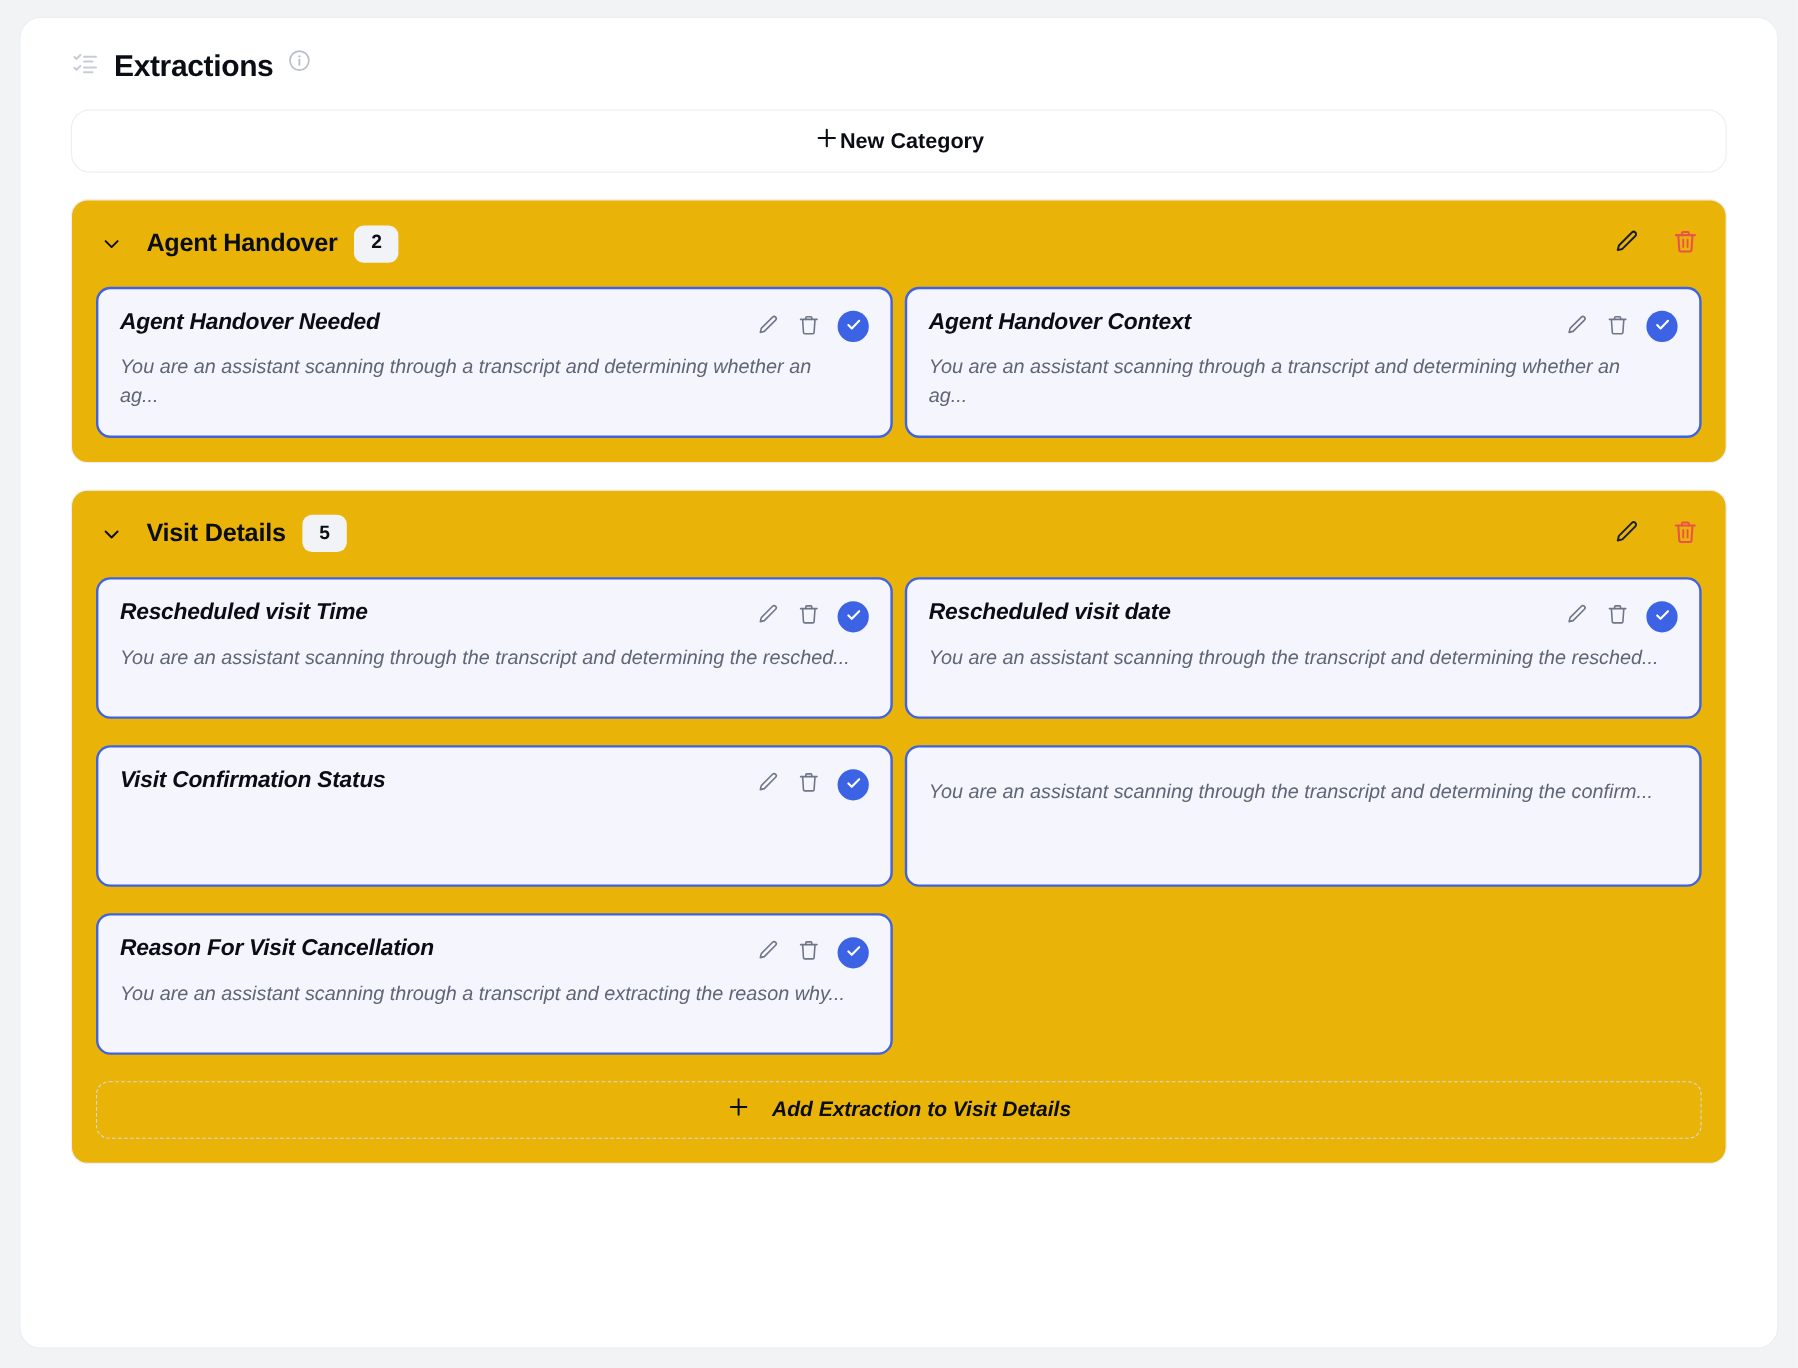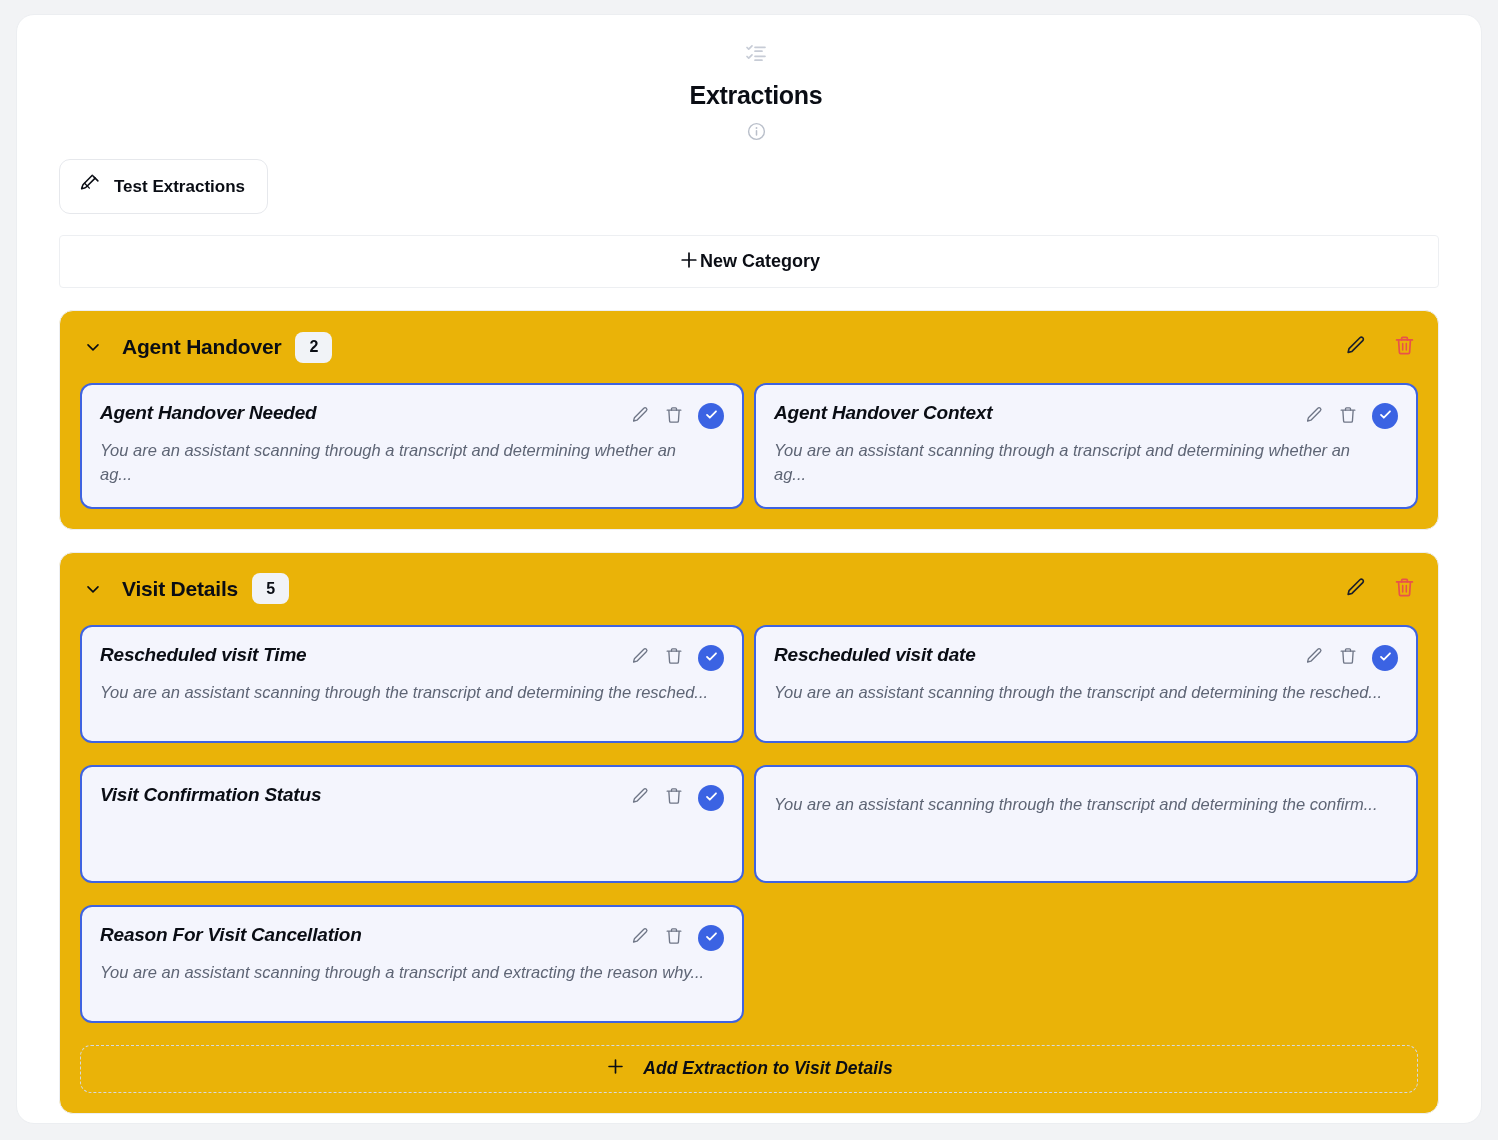--- a/index.html
+++ b/index.html
@@ -25,24 +25,22 @@
     border-radius: 18px;
     width: 100%;
     height: 100%;
     padding: 18px 28px 20px 28px;
     overflow: hidden;
   }
 
   
   .header-row {
     display: flex;
-    align-items: center;
     gap: 12px;
     padding: 8px 0 0 14px;
-    flex-direction: column;
   }
   .checklist-icon { display: block; }
   .page-title {
     font-size: 25px;
     font-weight: 700;
     color: #0a0d14;
     letter-spacing: -0.3px;
   }
   .info-icon { display: block; }
 
@@ -60,21 +58,21 @@
     font-weight: 600;
     color: #0a0d14;
     cursor: pointer;
     font-family: "Liberation Sans", sans-serif;
   }
 
   
   .new-category {
     margin: 21px 14px 0 14px;
     border: 1px solid #edeff2;
-    border-radius: 4px;
+    border-radius: 16px;
     background: #ffffff;
     height: 53px;
     display: flex;
     align-items: center;
     justify-content: center;
     cursor: pointer;
   }
   .new-category .label {
     font-size: 18px;
     font-weight: 600;
@@ -225,32 +223,20 @@
       <span class="page-title">Extractions</span>
       <span class="info-icon">
         <svg width="19" height="19" viewBox="0 0 20 20" fill="none">
           <circle cx="10" cy="10" r="8.3" stroke="#b9bfca" stroke-width="1.5"></circle>
           <path d="M10 9.1v4.6" stroke="#b9bfca" stroke-width="1.6" stroke-linecap="round"></path>
           <circle cx="10" cy="6.3" r="1" fill="#b9bfca"></circle>
         </svg>
       </span>
     </div>
 
-    <div class="test-btn-wrap">
-      <button class="test-btn">
-        <span>
-          <svg width="22" height="22" viewBox="0 0 24 24" fill="none">
-            <path d="M15.4 3.4l5.2 5.2" stroke="#0a0d14" stroke-width="1.7" stroke-linecap="round"></path>
-            <path d="M17.6 5.6L7.9 15.3a4.1 4.1 0 01-1.9 1.08l-3.1.85.85-3.1A4.1 4.1 0 014.82 12.2L14.5 2.5" stroke="#0a0d14" stroke-width="1.7" stroke-linecap="round" stroke-linejoin="round"></path>
-            <path d="M6.1 11.3l5.2 5.2" stroke="#0a0d14" stroke-width="1.5" stroke-linecap="round"></path>
-          </svg>
-        </span>
-        <span>Test Extractions</span>
-      </button>
-    </div>
 
     <div class="new-category">
       <span class="plus-sm">
         <svg width="22" height="22" viewBox="0 0 24 24" fill="none">
           <path d="M12 4.6v14.8M4.6 12h14.8" stroke="#0a0d14" stroke-width="1.9" stroke-linecap="round"></path>
         </svg>
       </span>
       <span class="label">New Category</span>
     </div>
 

